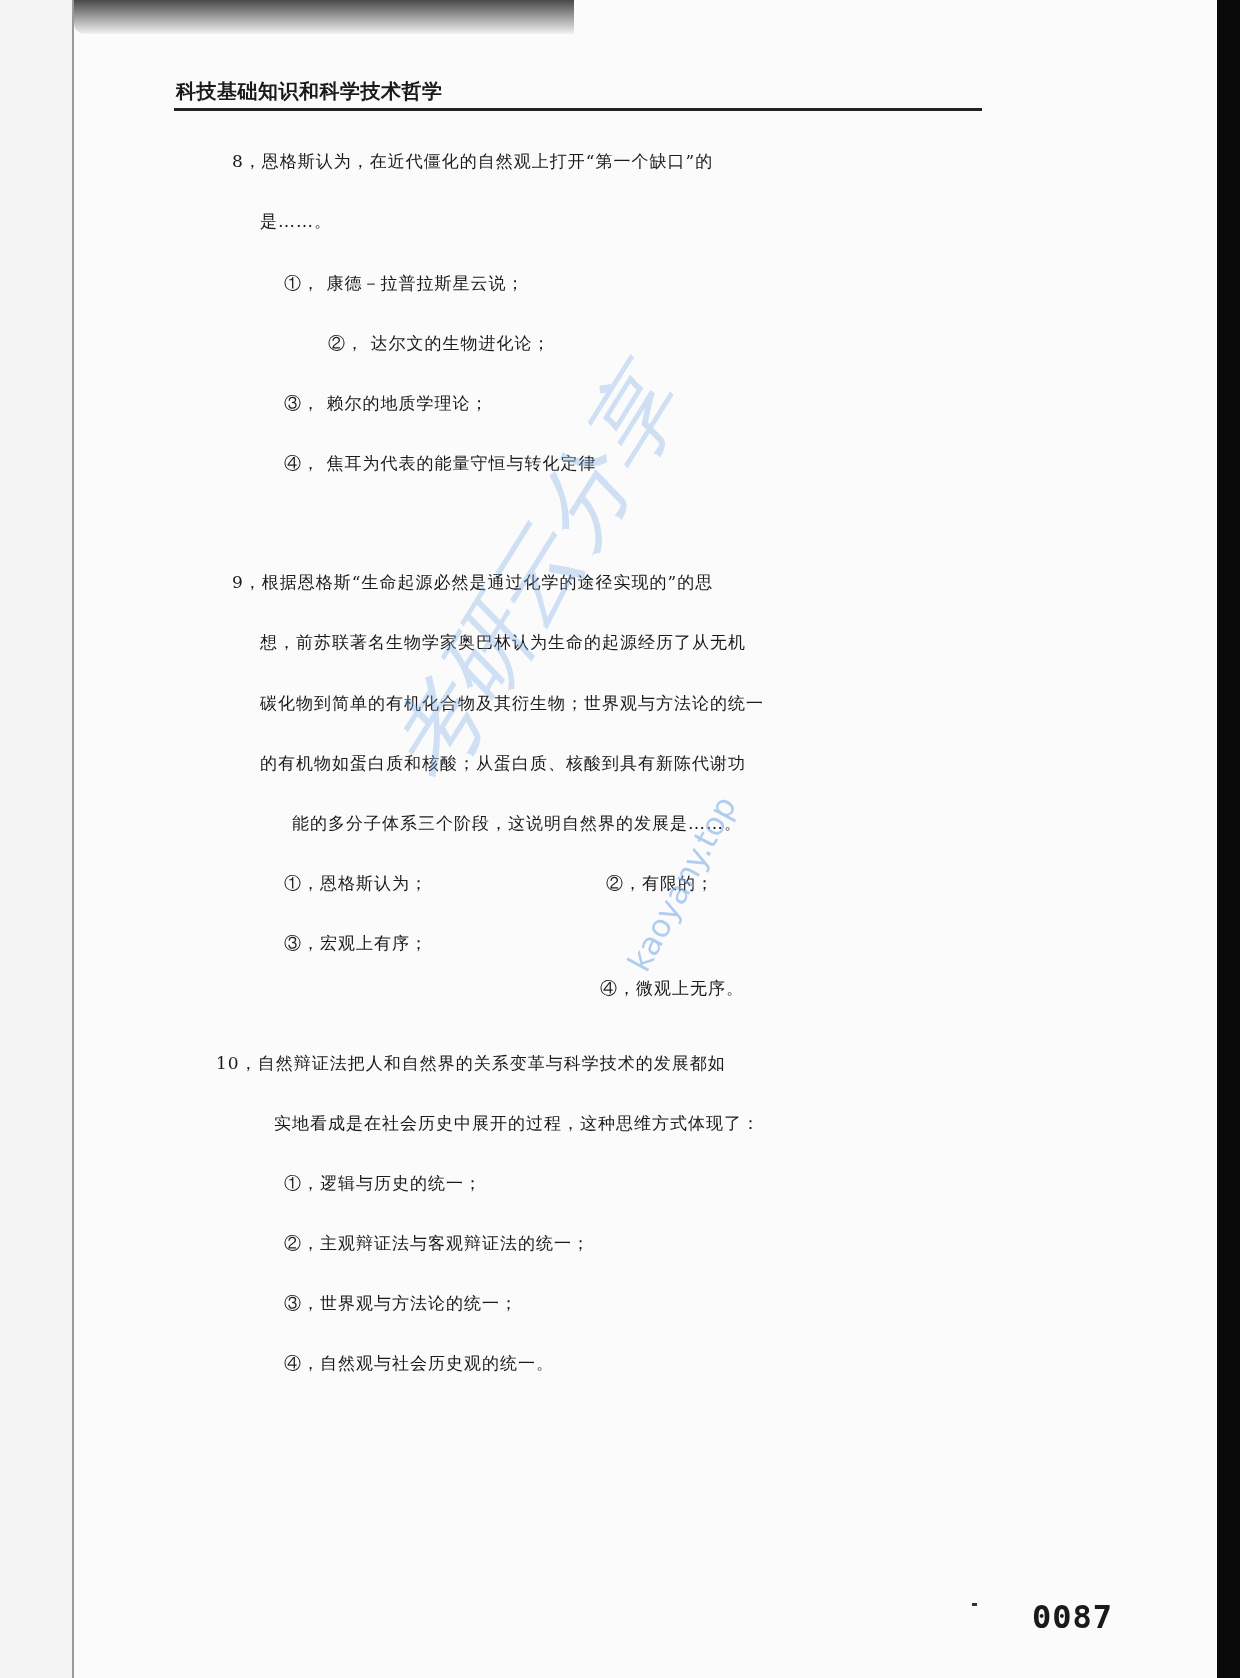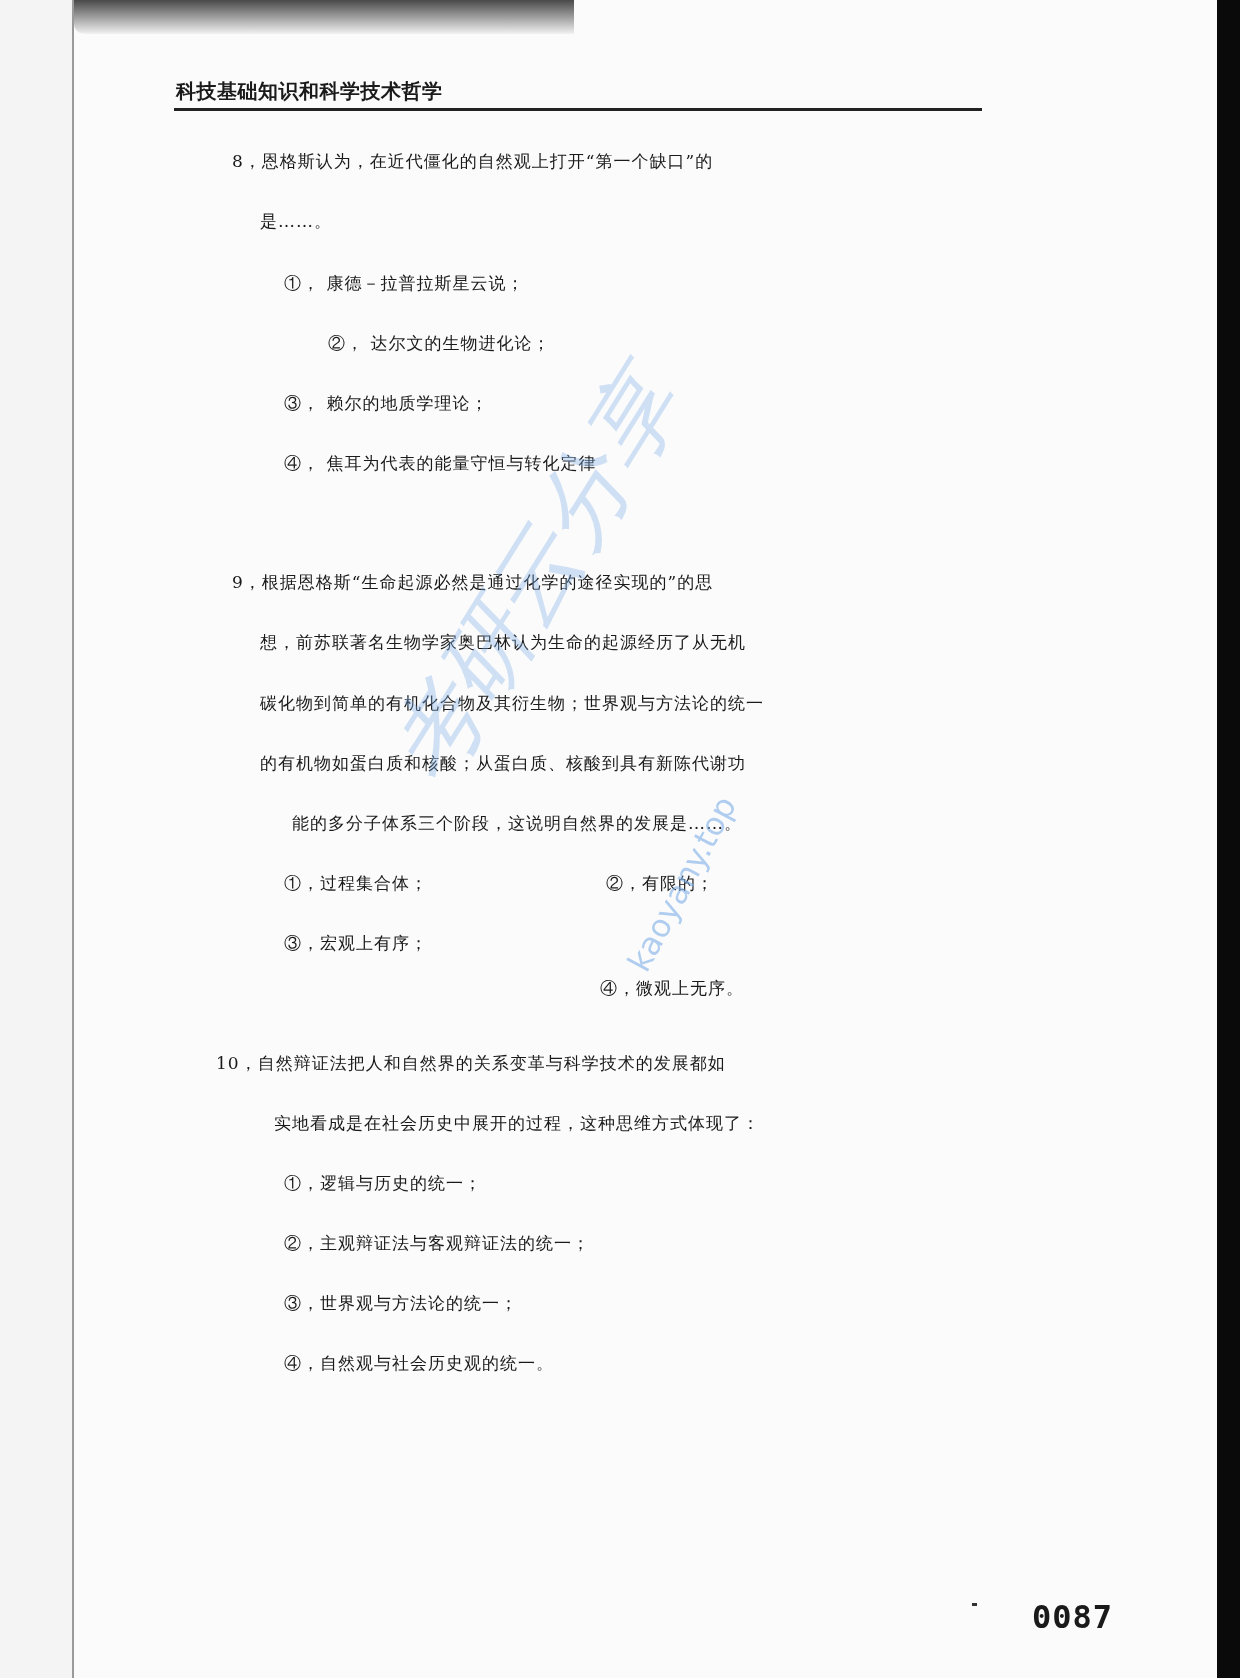--- a/index.html
+++ b/index.html
@@ -36,21 +36,21 @@
 <div class="line" style="left:284px;top:272px;">①，  康德－拉普拉斯星云说；</div>
 <div class="line" style="left:296px;top:332px;margin-left:32px;">②，  达尔文的生物进化论；</div>
 <div class="line" style="left:284px;top:392px;">③，  赖尔的地质学理论；</div>
 <div class="line" style="left:284px;top:452px;">④，  焦耳为代表的能量守恒与转化定律</div>
 
 <div class="line" style="left:232px;top:571px;">9，根据恩格斯“生命起源必然是通过化学的途径实现的”的思</div>
 <div class="line" style="left:260px;top:631px;">想，前苏联著名生物学家奥巴林认为生命的起源经历了从无机</div>
 <div class="line" style="left:260px;top:692px;">碳化物到简单的有机化合物及其衍生物；世界观与方法论的统一</div>
 <div class="line" style="left:260px;top:752px;">的有机物如蛋白质和核酸；从蛋白质、核酸到具有新陈代谢功</div>
 <div class="line" style="left:260px;top:812px;margin-left:32px;">能的多分子体系三个阶段，这说明自然界的发展是……。</div>
-<div class="line" style="left:284px;top:872px;">①，过程集合体；</div>
+<div class="line" style="left:284px;top:872px;">①，恩格斯认为；</div>
 <div class="line" style="left:606px;top:872px;">②，有限的；</div>
 <div class="line" style="left:284px;top:932px;">③，宏观上有序；</div>
 <div class="line" style="left:600px;top:932px;margin-top:45px;">④，微观上无序。</div>
 
 <div class="line" style="left:216px;top:1052px;">10，自然辩证法把人和自然界的关系变革与科学技术的发展都如</div>
 <div class="line" style="left:274px;top:1112px;">实地看成是在社会历史中展开的过程，这种思维方式体现了：</div>
 <div class="line" style="left:284px;top:1172px;text-align:center;">①，逻辑与历史的统一；</div>
 <div class="line" style="left:284px;top:1232px;">②，主观辩证法与客观辩证法的统一；</div>
 <div class="line" style="left:284px;top:1292px;">③，世界观与方法论的统一；</div>
 <div class="line" style="left:284px;top:1352px;">④，自然观与社会历史观的统一。</div>

